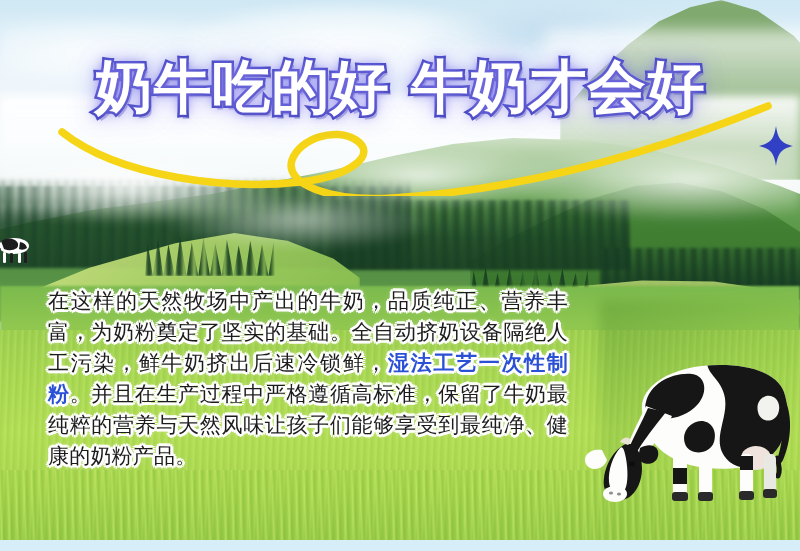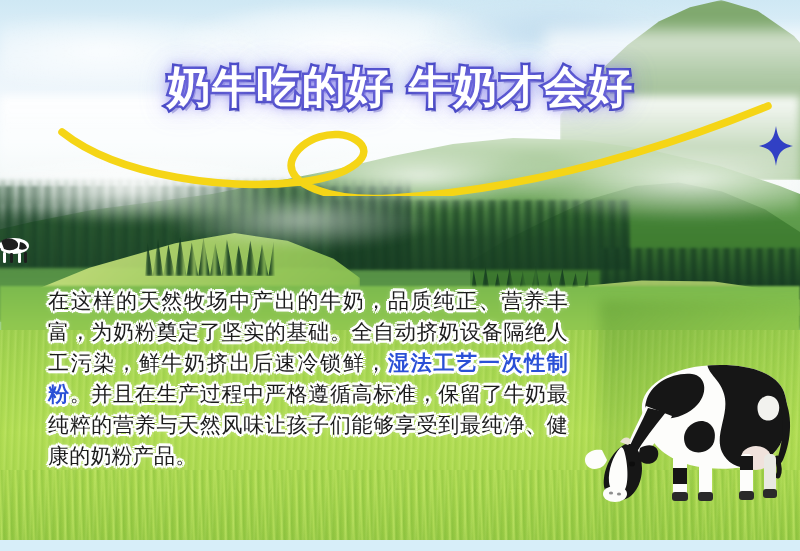--- a/index.html
+++ b/index.html
@@ -243,21 +243,21 @@
   }
 
   
   #headline {
     position: absolute;
     left: 0px;
     top: 48px;
     width: 800px;
     text-align: center;
     font-family: "DejaVu Sans", "Liberation Sans", sans-serif;
-    font-size: 44px;
+    font-size: 58px;
     font-weight: 700;
     line-height: 78px;
     letter-spacing: 1px;
     color: #ffffff;
     white-space: nowrap;
     -webkit-text-stroke: 5px #3b3fbe;
     paint-order: stroke fill;
     text-shadow:
       0 0 10px rgba(120,110,230,.85),
       0 0 20px rgba(140,130,240,.6),

